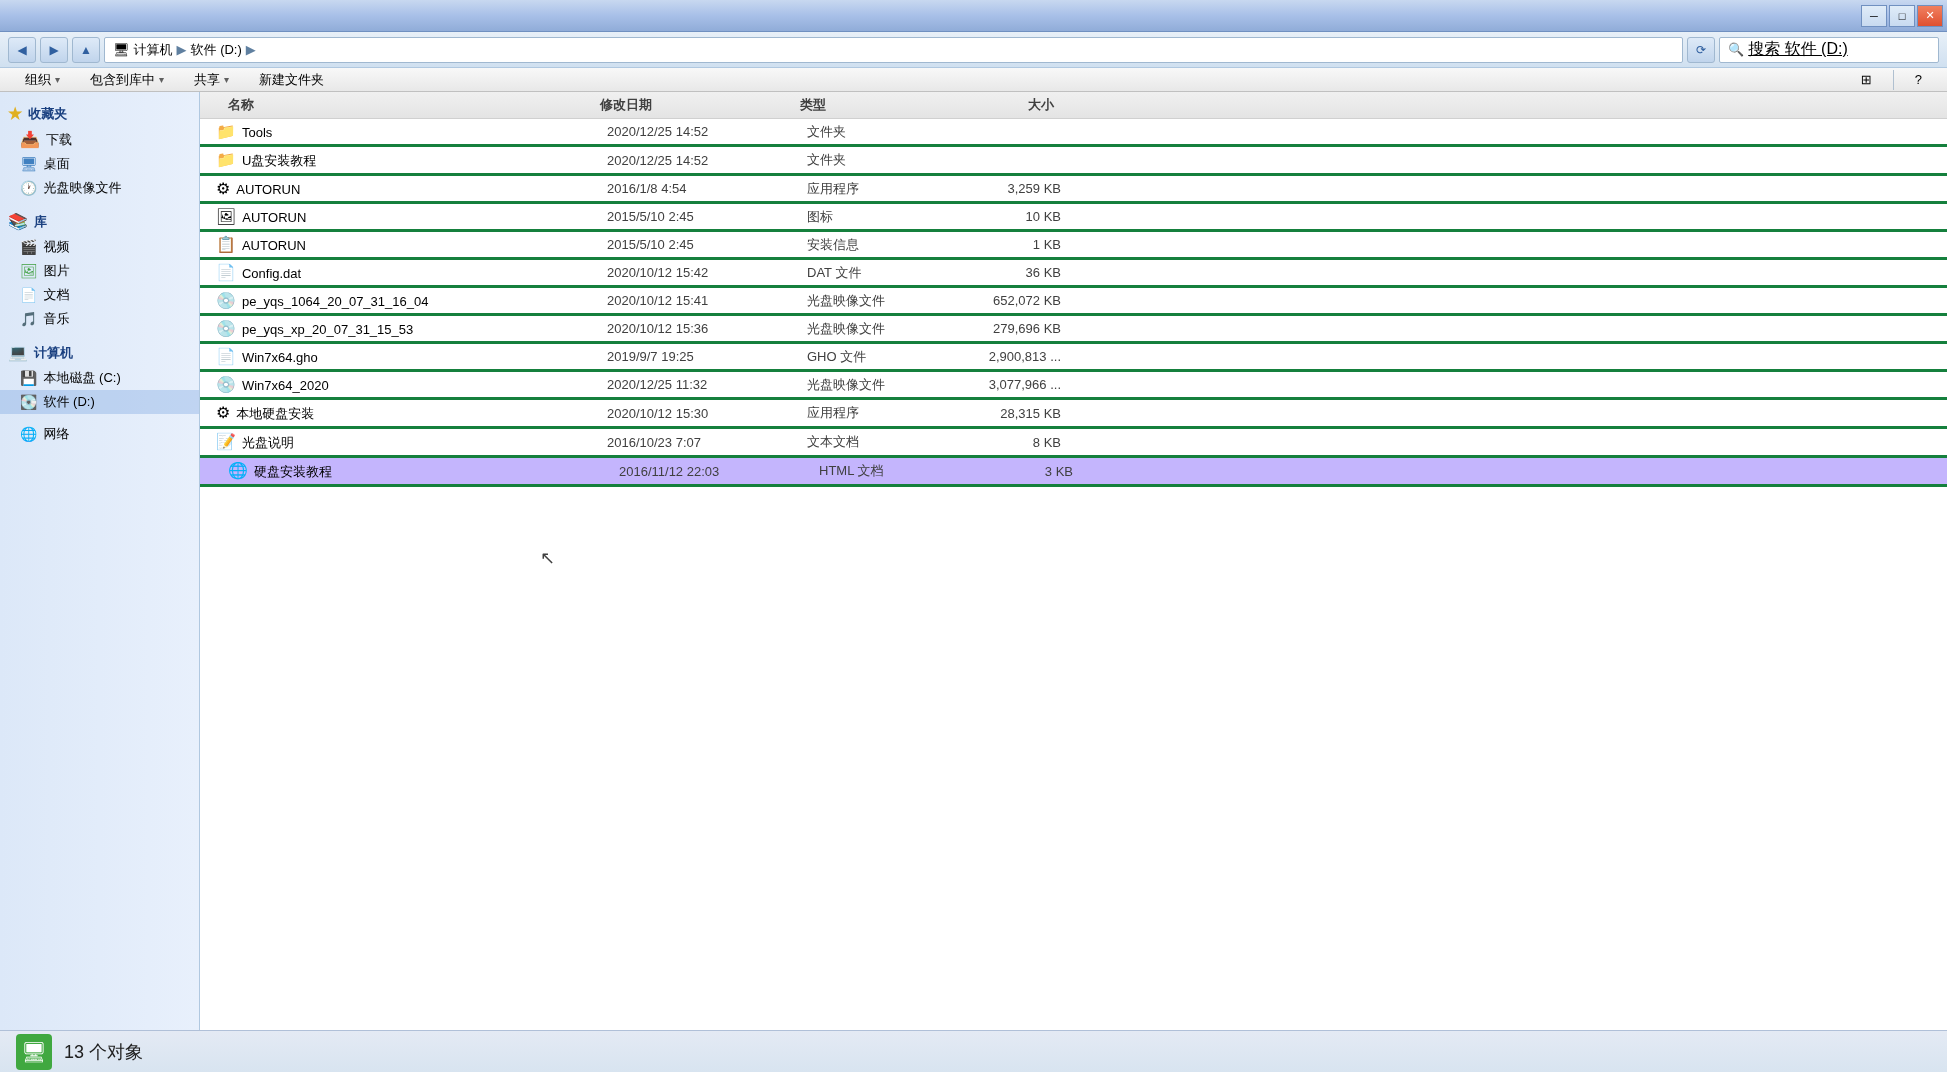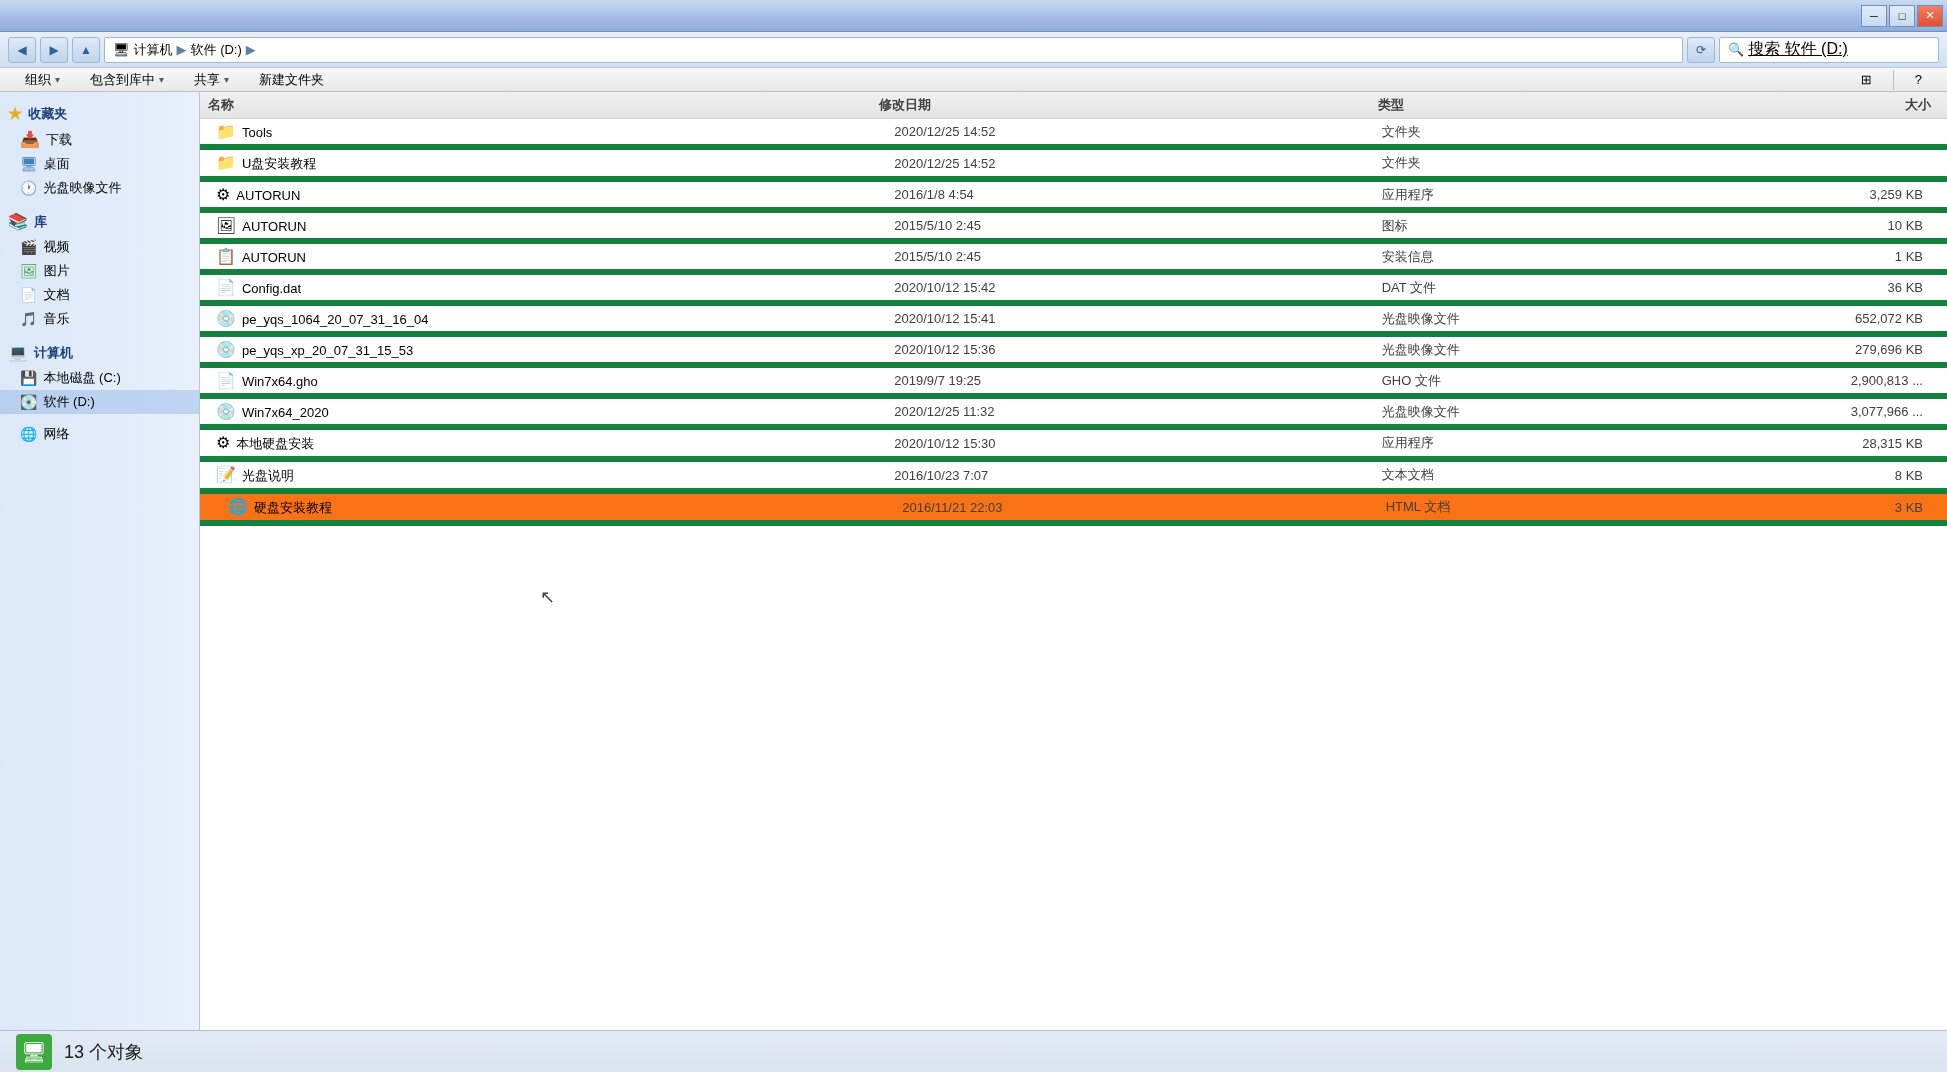--- a/index.html
+++ b/index.html
@@ -188,44 +188,42 @@
     .star-icon { color: #e0b020; font-size: 16px; }
 
     
     .filelist {
       flex: 1;
       background: #fff;
       overflow-y: auto;
     }
     .filelist-header {
       display: flex;
-      padding: 4px 0;
+      padding: 4px 20px;
       border-bottom: 1px solid #d0d0d0;
       background: linear-gradient(to bottom, #f0f0f0 0%, #e4e4e4 100%);
       font-size: 13px;
       font-weight: bold;
       color: #404040;
-      justify-content: space-between;
     }
     .col-name { flex: 0 0 380px; padding-left: 8px; }
     .col-date { flex: 0 0 200px; }
     .col-type { flex: 0 0 150px; }
     .col-size { flex: 0 0 120px; text-align: right; padding-right: 16px; }
 
     .file-row {
       display: flex;
       align-items: center;
       padding: 3px 8px;
-      border-bottom: 6px solid #15803d;
-      font-size: 13px;
-      cursor: pointer;
-      justify-content: space-between;
+      border-bottom: 3px solid #15803d;
+      font-size: 13px;
+      cursor: pointer;
     }
     .file-row.selected {
-      background: #f97316;
+      background: #c4b5fd;
       padding-left: 20px;
     }
     .file-icon {
       margin-right: 6px;
       font-size: 16px;
     }
     .file-name { flex: 0 0 356px; overflow: hidden; text-overflow: ellipsis; white-space: nowrap; }
     .file-date { flex: 0 0 200px; color: #404040; margin-left: 43px; }
     .file-type { flex: 0 0 150px; color: #404040; }
     .file-size { flex: 0 0 120px; text-align: right; padding-right: 16px; color: #404040; }
@@ -484,21 +482,21 @@
         <span class="file-icon">📝</span>光盘说明
       </div>
       <div class="col-date file-date">2016/10/23 7:07</div>
       <div class="col-type file-type">文本文档</div>
       <div class="col-size file-size">8 KB</div>
     </div>
         <div class="file-row selected">
       <div class="col-name file-name">
         <span class="file-icon">🌐</span>硬盘安装教程
       </div>
-      <div class="col-date file-date">2016/11/21 22:03</div>
+      <div class="col-date file-date">2016/11/12 22:03</div>
       <div class="col-type file-type">HTML 文档</div>
       <div class="col-size file-size">3 KB</div>
     </div>
       </div>
 
     <div style="height: 400px; position: relative;">
 
       <div style="position:absolute; top: 60px; left: 340px; font-size:18px; color:#404040;">↖</div>
     </div>
   </div>

